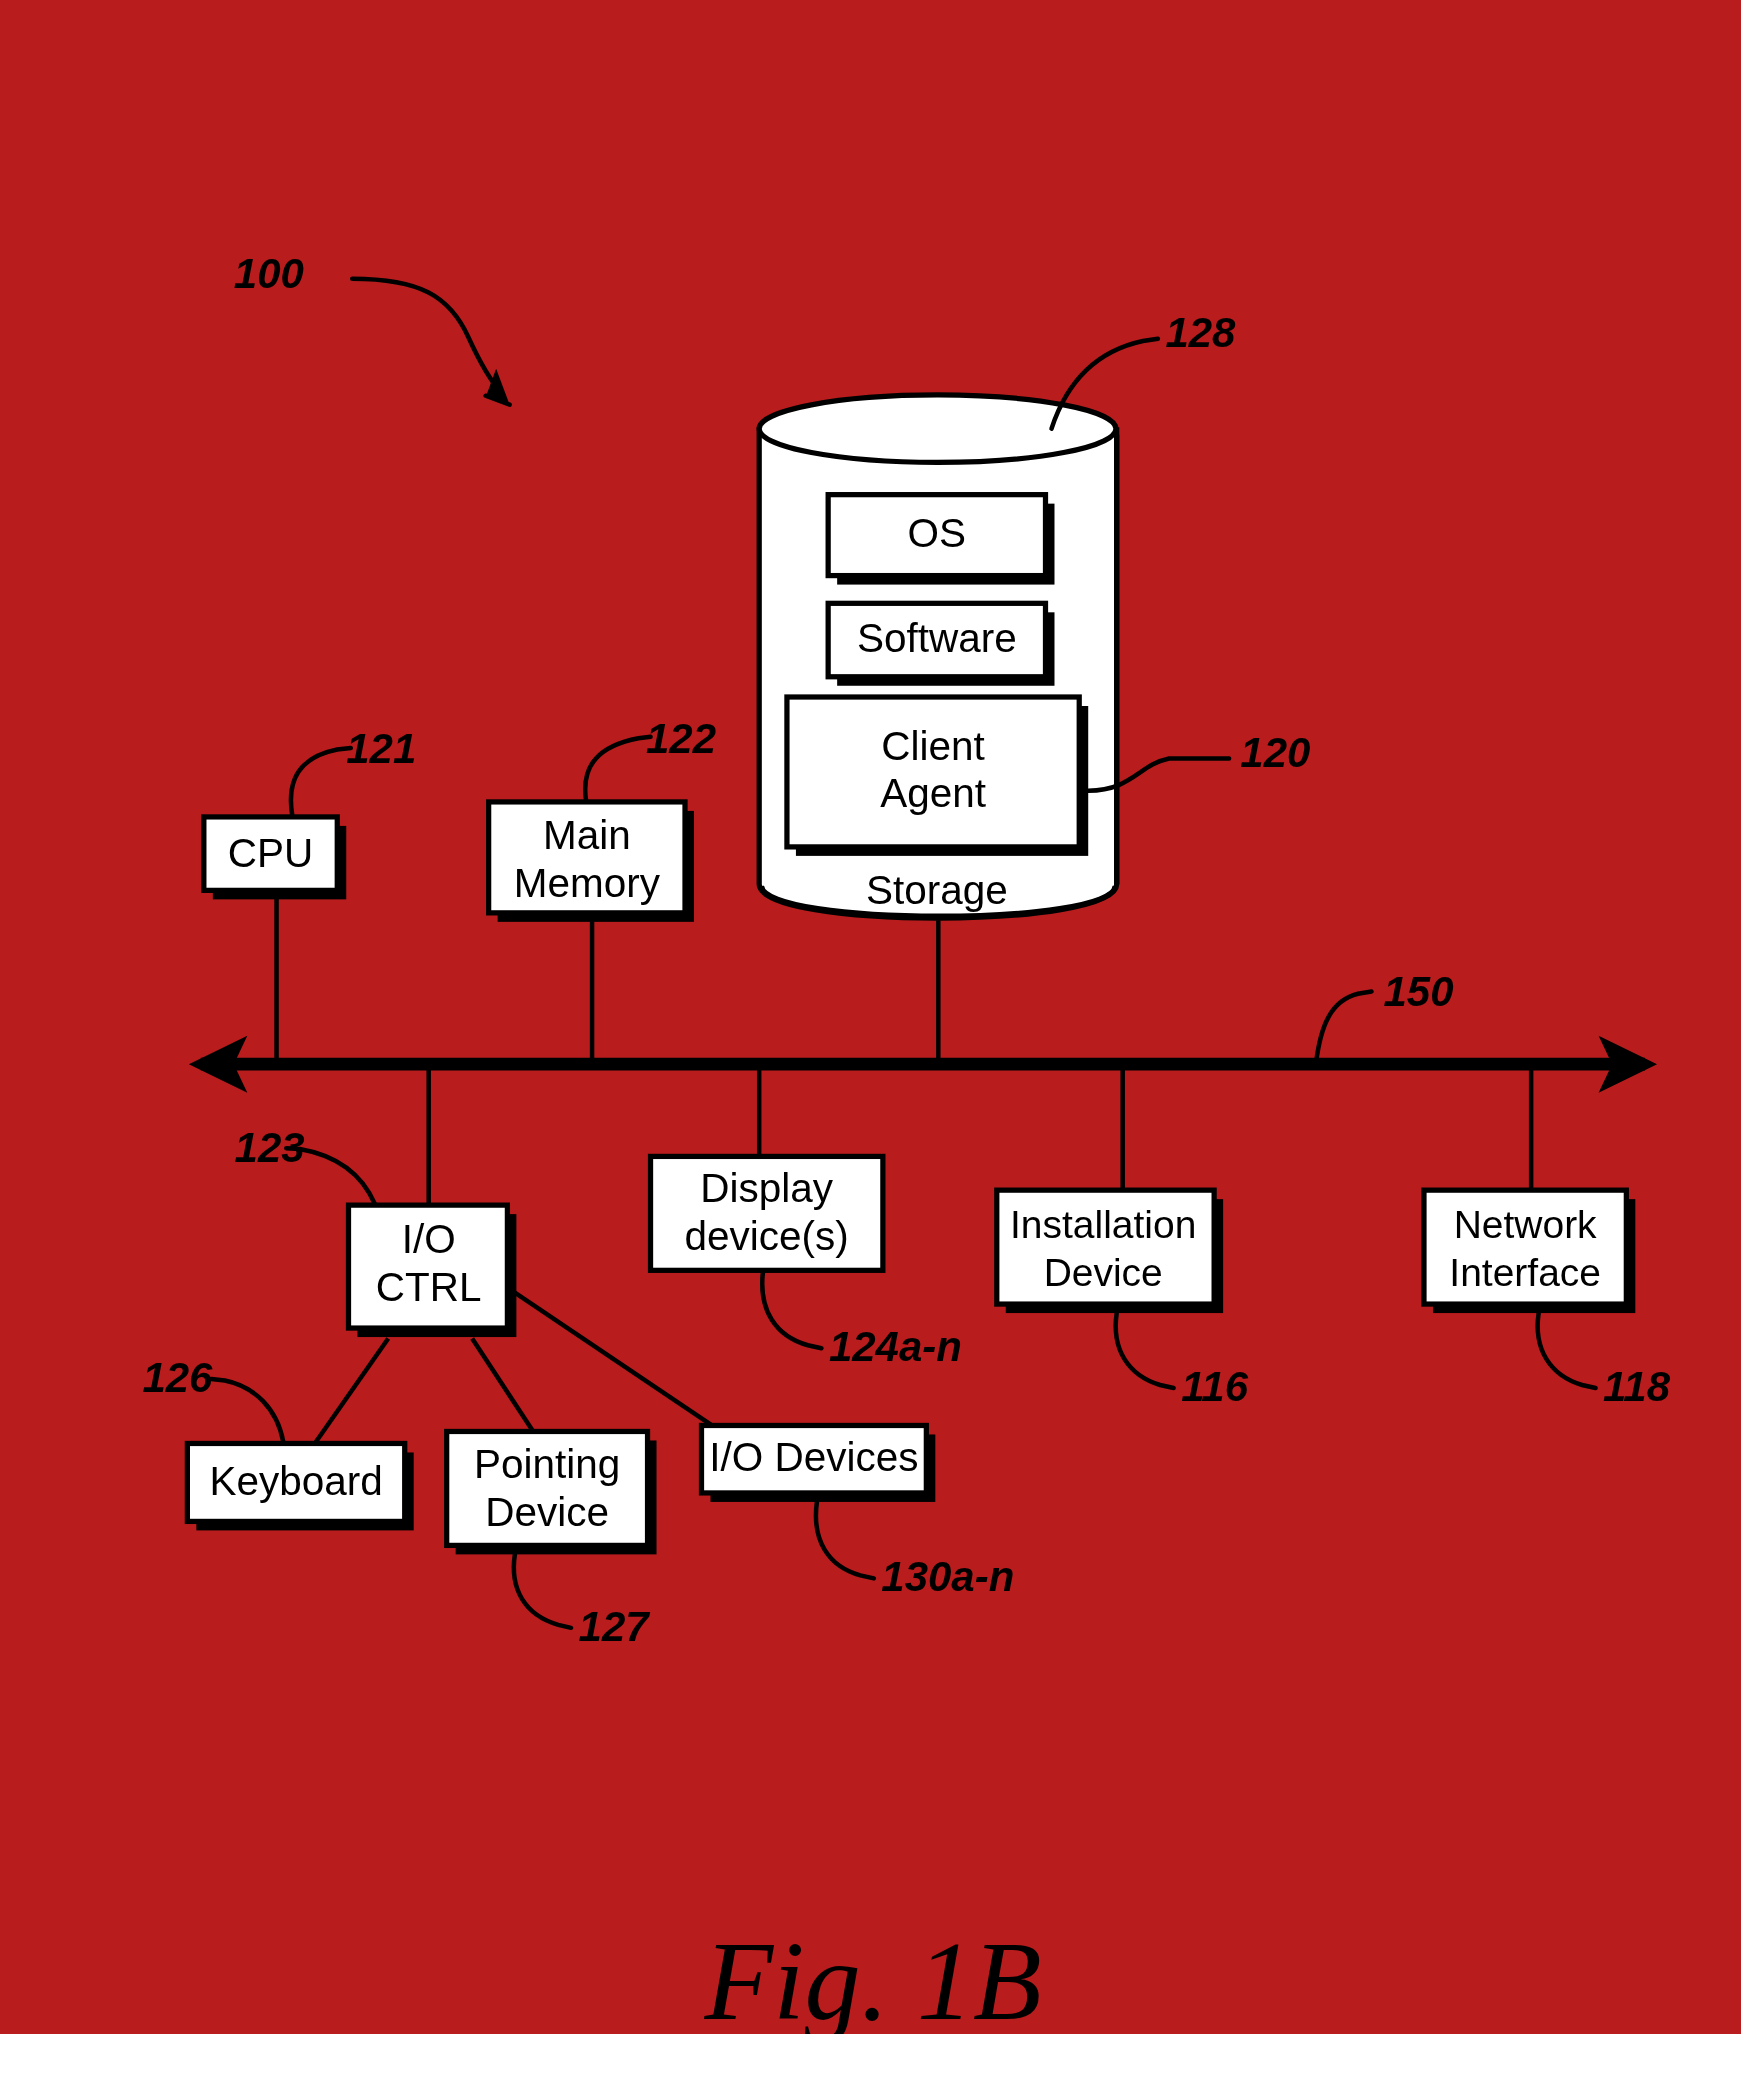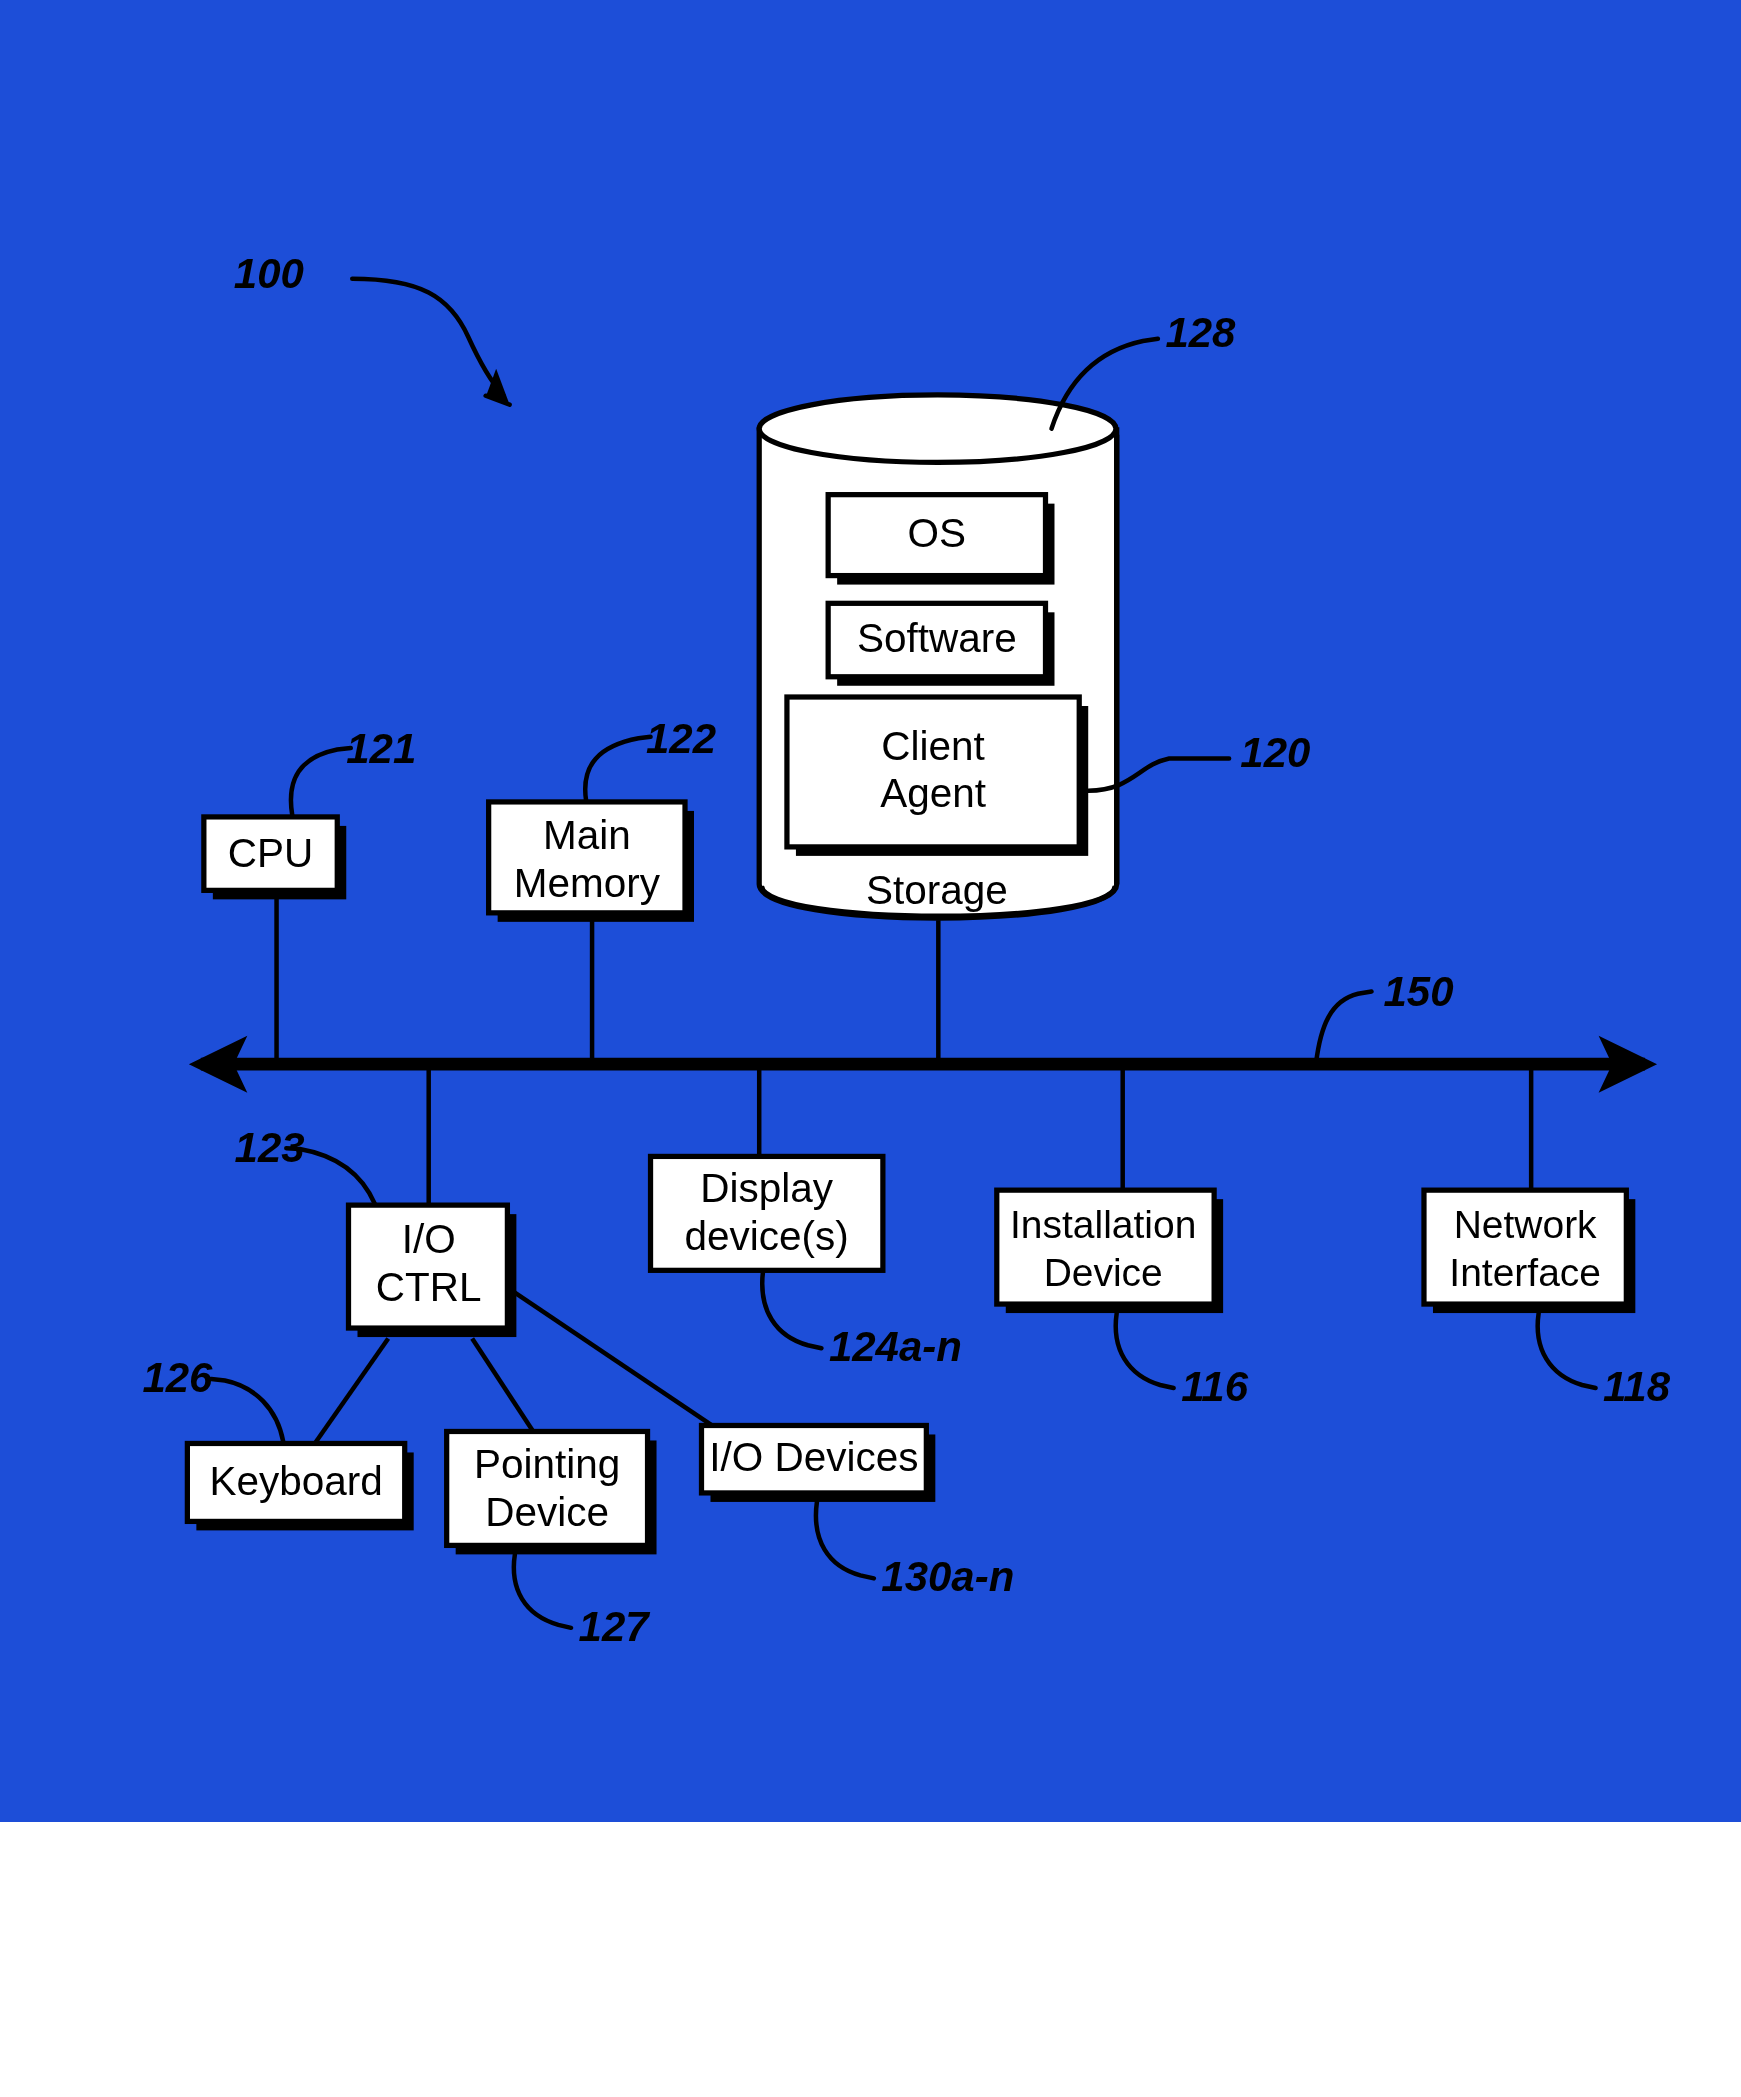--- a/index.html
+++ b/index.html
@@ -6,22 +6,22 @@
     margin: 0;
     padding: 0;
     background: #ffffff;
   }
   body {
     font-family: "Liberation Sans", sans-serif;
   }
   #figure-root {
     position: relative;
     width: 1741px;
-    height: 1822px;
-    background: #1d4ed8;
+    height: 2034px;
+    background: #b91c1c;
     overflow: hidden;
   }
   svg#diagram {
     position: absolute;
     top: 0;
     left: 0;
     width: 1741px;
     height: 2097px;
     display: block;
   }

